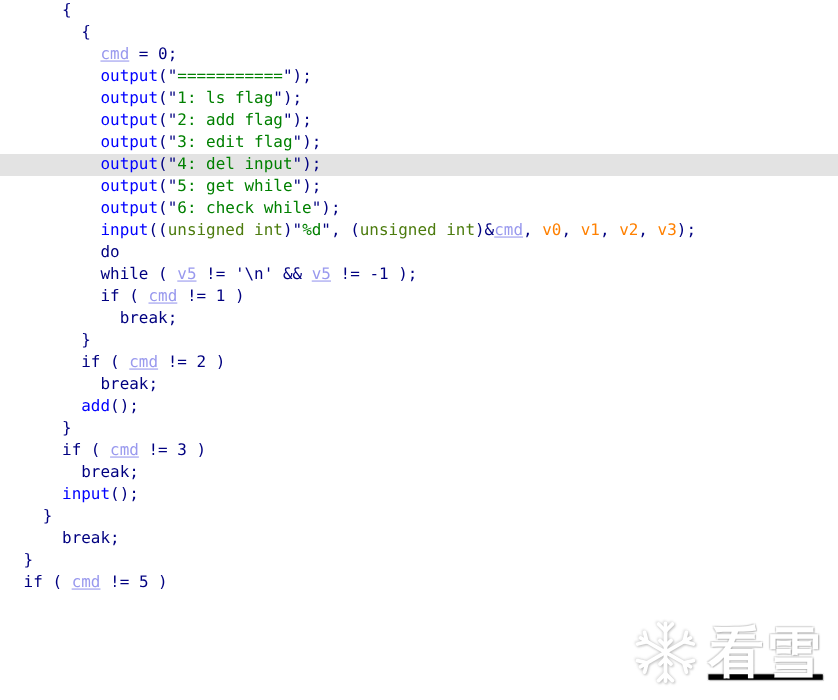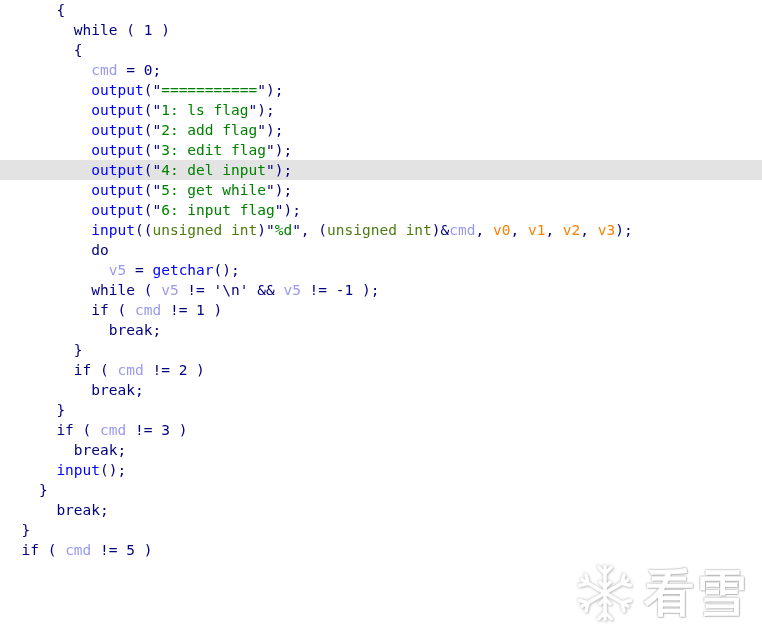--- a/index.html
+++ b/index.html
@@ -37,36 +37,37 @@
   .code-line.highlighted {
     background: #e3e3e3;
   }
   .tok { white-space: pre; }
   .t-plain   { color: #000080; }
   .t-kw      { color: #000080; }
   .t-func    { color: #0000ff; }
   .t-str     { color: #008000; }
   .t-num     { color: #000080; }
   .t-punc    { color: #000080; }
-  .t-local   { color: #9999ee; }
+  .t-local   { color: #9999ee; text-decoration: underline; }
   .t-reg     { color: #ff8000; margin-top: 24px; }
   .t-cast    { color: #4d7c0f; }
   .t-op      { color: #000080; }
 
   
   .watermark {
     position: absolute;
     right: 14px;
     bottom: 12px;
     display: flex;
     align-items: center;
     gap: 8px;
     opacity: 1;
     pointer-events: none;
     user-select: none;
+    text-decoration: underline;
   }
   .wm-flake {
     width: 62px;
     height: 62px;
     color: #ffffff;
     filter: drop-shadow(1px 1px 1px rgba(150,150,150,0.55))
             drop-shadow(-1px -1px 1px rgba(170,170,170,0.35));
   }
   .wm-text {
     font-family: "DejaVu Sans", "Liberation Sans", sans-serif;
@@ -82,39 +83,38 @@
       -1px  1px 1px rgba(175,175,175,0.30);
   }
 </style>
 </head>
 <body>
 
 <div id="screen">
 
   <div class="code-area" id="code-area">
       <div class="code-line"><span class="tok t-plain">      </span><span class="tok t-punc">{</span></div>
-      <div class="code-line"><span class="tok t-plain">        </span><span class="tok t-kw">while</span><span class="tok t-punc"> ( </span><span class="tok t-num">1</span><span class="tok t-punc"> )</span></div>
       <div class="code-line"><span class="tok t-plain">        </span><span class="tok t-punc">{</span></div>
       <div class="code-line"><span class="tok t-plain">          </span><span class="tok t-local">cmd</span><span class="tok t-op"> = </span><span class="tok t-num">0</span><span class="tok t-punc">;</span></div>
       <div class="code-line"><span class="tok t-plain">          </span><span class="tok t-func">output</span><span class="tok t-punc">("</span><span class="tok t-str">===========</span><span class="tok t-punc">");</span></div>
       <div class="code-line"><span class="tok t-plain">          </span><span class="tok t-func">output</span><span class="tok t-punc">("</span><span class="tok t-str">1: ls flag</span><span class="tok t-punc">");</span></div>
       <div class="code-line"><span class="tok t-plain">          </span><span class="tok t-func">output</span><span class="tok t-punc">("</span><span class="tok t-str">2: add flag</span><span class="tok t-punc">");</span></div>
       <div class="code-line"><span class="tok t-plain">          </span><span class="tok t-func">output</span><span class="tok t-punc">("</span><span class="tok t-str">3: edit flag</span><span class="tok t-punc">");</span></div>
       <div class="code-line highlighted"><span class="tok t-plain">          </span><span class="tok t-func">output</span><span class="tok t-punc">("</span><span class="tok t-str">4: del input</span><span class="tok t-punc">");</span></div>
       <div class="code-line"><span class="tok t-plain">          </span><span class="tok t-func">output</span><span class="tok t-punc">("</span><span class="tok t-str">5: get while</span><span class="tok t-punc">");</span></div>
-      <div class="code-line"><span class="tok t-plain">          </span><span class="tok t-func">output</span><span class="tok t-punc">("</span><span class="tok t-str">6: input flag</span><span class="tok t-punc">");</span></div>
+      <div class="code-line"><span class="tok t-plain">          </span><span class="tok t-func">output</span><span class="tok t-punc">("</span><span class="tok t-str">6: check while</span><span class="tok t-punc">");</span></div>
       <div class="code-line"><span class="tok t-plain">          </span><span class="tok t-func">input</span><span class="tok t-punc">((</span><span class="tok t-cast">unsigned int</span><span class="tok t-punc">)"</span><span class="tok t-str">%d</span><span class="tok t-punc">", (</span><span class="tok t-cast">unsigned int</span><span class="tok t-punc">)&amp;</span><span class="tok t-local">cmd</span><span class="tok t-punc">, </span><span class="tok t-reg">v0</span><span class="tok t-punc">, </span><span class="tok t-reg">v1</span><span class="tok t-punc">, </span><span class="tok t-reg">v2</span><span class="tok t-punc">, </span><span class="tok t-reg">v3</span><span class="tok t-punc">);</span></div>
       <div class="code-line"><span class="tok t-plain">          </span><span class="tok t-kw">do</span></div>
-      <div class="code-line"><span class="tok t-plain">            </span><span class="tok t-local">v5</span><span class="tok t-op"> = </span><span class="tok t-func">getchar</span><span class="tok t-punc">();</span></div>
       <div class="code-line"><span class="tok t-plain">          </span><span class="tok t-kw">while</span><span class="tok t-punc"> ( </span><span class="tok t-local">v5</span><span class="tok t-op"> != </span><span class="tok t-num">'\n'</span><span class="tok t-op"> &amp;&amp; </span><span class="tok t-local">v5</span><span class="tok t-op"> != </span><span class="tok t-num">-1</span><span class="tok t-punc"> );</span></div>
       <div class="code-line"><span class="tok t-plain">          </span><span class="tok t-kw">if</span><span class="tok t-punc"> ( </span><span class="tok t-local">cmd</span><span class="tok t-op"> != </span><span class="tok t-num">1</span><span class="tok t-punc"> )</span></div>
       <div class="code-line"><span class="tok t-plain">            </span><span class="tok t-kw">break</span><span class="tok t-punc">;</span></div>
       <div class="code-line"><span class="tok t-plain">        </span><span class="tok t-punc">}</span></div>
       <div class="code-line"><span class="tok t-plain">        </span><span class="tok t-kw">if</span><span class="tok t-punc"> ( </span><span class="tok t-local">cmd</span><span class="tok t-op"> != </span><span class="tok t-num">2</span><span class="tok t-punc"> )</span></div>
       <div class="code-line"><span class="tok t-plain">          </span><span class="tok t-kw">break</span><span class="tok t-punc">;</span></div>
+      <div class="code-line"><span class="tok t-plain">        </span><span class="tok t-func">add</span><span class="tok t-punc">();</span></div>
       <div class="code-line"><span class="tok t-plain">      </span><span class="tok t-punc">}</span></div>
       <div class="code-line"><span class="tok t-plain">      </span><span class="tok t-kw">if</span><span class="tok t-punc"> ( </span><span class="tok t-local">cmd</span><span class="tok t-op"> != </span><span class="tok t-num">3</span><span class="tok t-punc"> )</span></div>
       <div class="code-line"><span class="tok t-plain">        </span><span class="tok t-kw">break</span><span class="tok t-punc">;</span></div>
       <div class="code-line"><span class="tok t-plain">      </span><span class="tok t-func">input</span><span class="tok t-punc">();</span></div>
       <div class="code-line"><span class="tok t-plain">    </span><span class="tok t-punc">}</span></div>
       <div class="code-line"><span class="tok t-plain">      </span><span class="tok t-kw">break</span><span class="tok t-punc">;</span></div>
       <div class="code-line"><span class="tok t-plain">  </span><span class="tok t-punc">}</span></div>
       <div class="code-line"><span class="tok t-plain">  </span><span class="tok t-kw">if</span><span class="tok t-punc"> ( </span><span class="tok t-local">cmd</span><span class="tok t-op"> != </span><span class="tok t-num">5</span><span class="tok t-punc"> )</span></div>
     </div>
 

